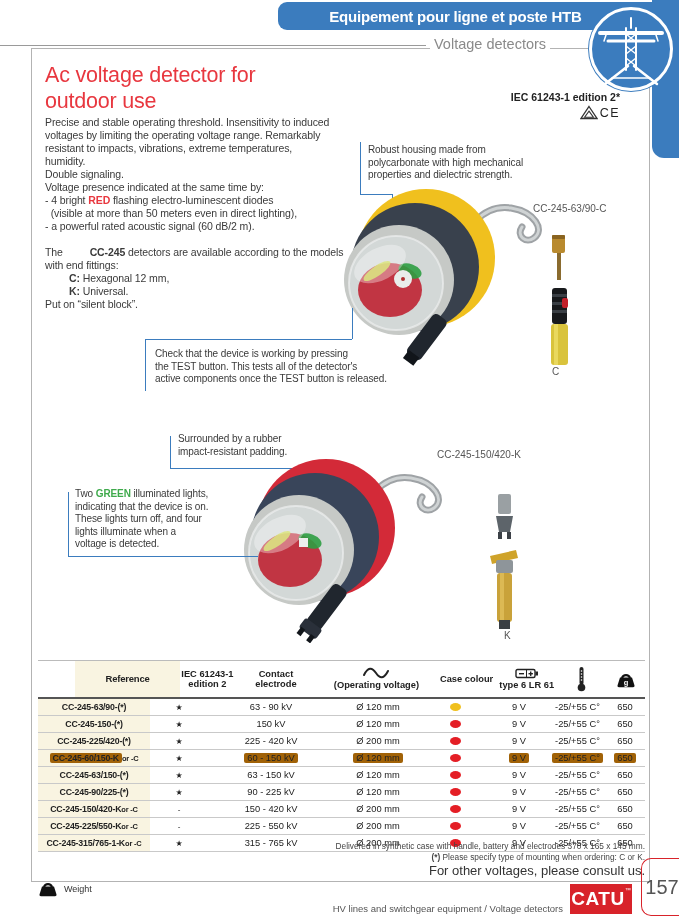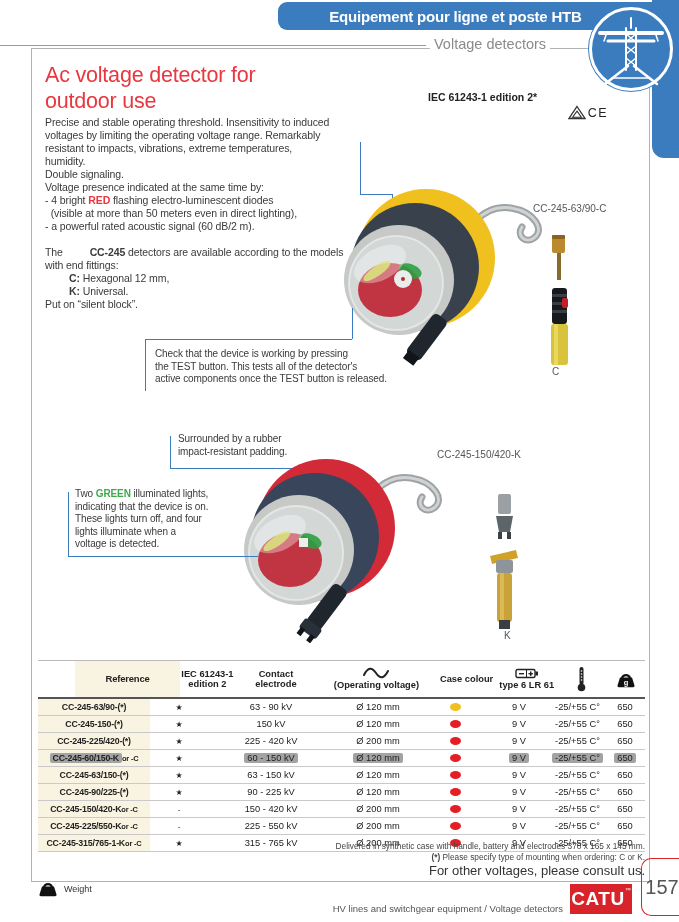--- a/index.html
+++ b/index.html
@@ -21,21 +21,21 @@
   .trow{display:flex;align-items:center;height:16px;border-bottom:1px solid #c9c9c9;}
   .cell{display:flex;align-items:center;justify-content:center;height:100%;text-align:center;}
   .c1{width:112px;background:#f9f4e1;font-weight:bold;font-size:8.8px;letter-spacing:-0.2px;}
   .c2{width:58px;}
   .c3{width:126px;}
   .c4{width:88px;}
   .c5{width:66px;}
   .c6{width:62px;}
   .c7{width:55px;}
   .c8{width:40px;}
-  .hl{background:#a3a3a3;padding:0 3px;border-radius:2px;}
+  .hl{background:#a16207;padding:0 3px;border-radius:2px;}
   .dot{width:11px;height:8px;border-radius:50%;display:inline-block;}
   .suffix{font-size:7.5px;font-weight:bold;}
   .star{font-size:8px;}
   .note{font-size:8.3px;color:#444;line-height:10.5px;}
 </style>
 </head>
 <body>
 
 <div id="page">
 
@@ -64,21 +64,21 @@
   </div>
 
   <div class="abs" style="left:0;top:45px;width:426px;height:1px;background:#9a9a9a;"></div>
   <div class="abs" style="left:430px;top:36px;height:18px;background:#fff;padding:0 4px;font-size:14.5px;color:#8a8a8a;z-index:2;">Voltage detectors</div>
 
   <div class="abs" style="left:31px;top:48px;width:617px;height:832px;border:1px solid #b3b3b3;"></div>
 
   <div class="abs preline" style="left:45px;top:62px;font-size:21.5px;line-height:26px;color:#e8373f;letter-spacing:-0.2px;">Ac voltage detector for
 outdoor use</div>
 
-  <div class="abs" style="left:428px;top:91px;width:180px;">
+  <div class="abs" style="left:440px;top:91px;width:180px;text-align:right;">
     <div style="font-weight:bold;font-size:10.5px;color:#222;">IEC 61243-1 edition 2*</div>
     <div style="margin-top:2px;display:flex;justify-content:flex-end;align-items:center;gap:2px;">
       <svg width="18" height="15" viewBox="0 0 18 15">
         <polygon points="9,1.5 17,13.5 1,13.5" fill="none" stroke="#333" stroke-width="1.3"></polygon>
         <polygon points="9,6.2 13.4,12.2 4.6,12.2" fill="none" stroke="#333" stroke-width="1.1"></polygon>
       </svg>
       <span style="font-size:12.5px;letter-spacing:1.5px;color:#222;">CE</span>
     </div>
   </div>
 
@@ -92,20 +92,23 @@
     <div><span>- 4 bright </span><span class="red-word">RED</span><span> flashing electro-luminescent diodes</span></div>
     <div class="preline">&nbsp;&nbsp;(visible at more than 50 meters even in direct lighting),
 - a powerful rated acoustic signal (60 dB/2 m).</div>
     <div style="margin-top:13px;"><span>The </span><span class="bold">CC-245</span><span> detectors are available according to the models</span></div>
     <div>with end fittings:</div>
     <div><span class="bold">C:</span><span> Hexagonal 12 mm,</span></div>
     <div><span class="bold">K:</span><span> Universal.</span></div>
     <div>Put on “silent block”.</div>
   </div>
 
+  <div class="abs callout preline" style="left:368px;top:144px;width:185px;">Robust housing made from
+polycarbonate with high mechanical
+properties and dielectric strength.</div>
   <div class="cline-v" style="left:360px;top:142px;height:52px;"></div>
   <div class="cline-h" style="left:360px;top:194px;width:33px;"></div>
   <div class="cline-v" style="left:392px;top:194px;height:46px;"></div>
 
   <div class="abs" style="left:333px;top:178px;width:235px;height:190px;">
     <svg width="235" height="190" viewBox="0 0 235 190">
       <path d="M122 92 C128 48 152 26 178 30 C202 34 212 52 201 60 C193 66 183 58 189 49" stroke="#9fa3a6" stroke-width="7" fill="none" stroke-linecap="round"></path>
       <path d="M122 92 C128 48 152 26 178 30 C202 34 212 52 201 60 C193 66 183 58 189 49" stroke="#cfd3d4" stroke-width="3" fill="none" stroke-linecap="round"></path>
       <rect x="112" y="96" width="17" height="30" rx="4" transform="rotate(28 120 111)" fill="#1d222a"></rect>
       <circle cx="93" cy="80" r="69" fill="#f0c01e"></circle>

